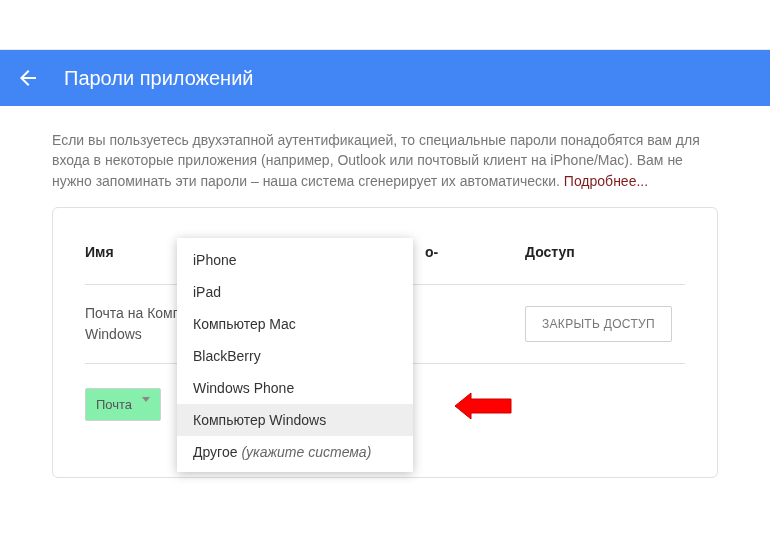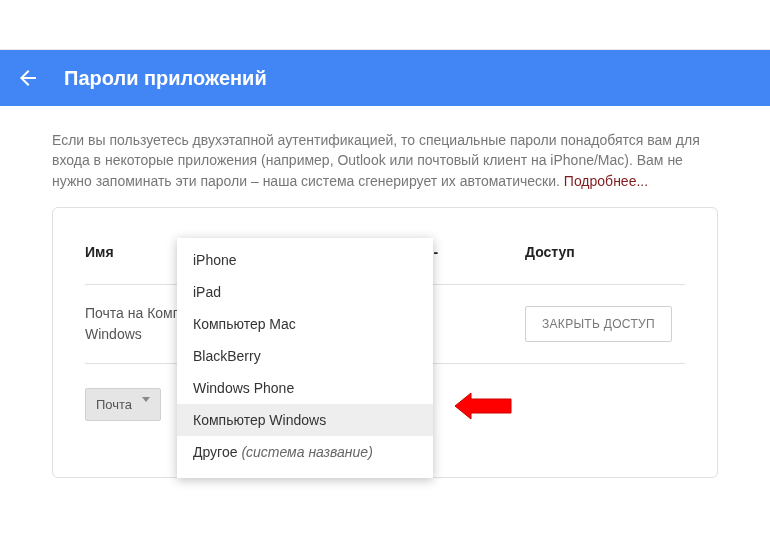--- a/index.html
+++ b/index.html
@@ -27,21 +27,21 @@
       height: 24px;
       display: flex;
       align-items: center;
       justify-content: center;
       cursor: pointer;
     }
     .header-title {
       color: #fff;
       font-size: 20px;
       margin-left: 24px;
-      font-weight: 700;
+      font-weight: 400;
     }
     .description {
       padding: 24px 52px 16px;
       color: #777;
       font-size: 14px;
       line-height: 1.45;
     }
     .link {
       color: #7f1d1d;
       cursor: pointer;
@@ -87,46 +87,46 @@
     }
     .controls {
       display: flex;
       align-items: center;
       padding-top: 24px;
       font-size: 14px;
       gap: 16px;
     }
     .select-btn {
       border: 1px solid #d0d0d0;
-      background: #e5e5e5;
+      background: #86efac;
       border-radius: 2px;
       padding: 8px 10px;
       display: flex;
       align-items: flex-start;
       gap: 10px;
       font-size: 13px;
       color: #555;
       cursor: pointer;
     }
     .triangle-down {
       width: 0; height: 0;
       border-left: 4px solid transparent;
       border-right: 4px solid transparent;
       border-top: 5px solid #888;
     }
     .na-label { color: #444; }
     .dropdown {
       position: absolute;
       top: 30px;
       left: 124px;
-      width: 256px;
+      width: 236px;
       background: #fff;
       box-shadow: 0 2px 10px rgba(0,0,0,0.25);
       z-index: 10;
-      padding: 6px 0 10px;
+      padding: 6px 0 4px;
     }
     .dropdown-item {
       padding: 8px 16px;
       font-size: 14px;
       color: #333;
       cursor: pointer;
     }
     .dropdown-item.highlighted {
       background: #eeeeee;
     }
@@ -186,21 +186,21 @@
   </div>
 
   <div class="dropdown">
 
   <div class="dropdown-item">iPhone</div>
       <div class="dropdown-item">iPad</div>
       <div class="dropdown-item">Компьютер Mac</div>
       <div class="dropdown-item">BlackBerry</div>
       <div class="dropdown-item">Windows Phone</div>
       <div class="dropdown-item highlighted">Компьютер Windows</div>
-      <div class="dropdown-item"><span>Другое </span><span class="other-hint">(система название)</span></div>
+      <div class="dropdown-item"><span>Другое </span><span class="other-hint">(укажите система)</span></div>
     </div>
 
   <div class="arrow-annotation">
     <svg width="60" height="30" viewBox="0 0 60 30">
       <path d="M58 8 L18 8 L18 2 L2 15 L18 28 L18 22 L58 22 Z" fill="#ff0000" stroke="#cc0000" stroke-width="1"></path>
     </svg>
   </div>
 
 </div>
 

